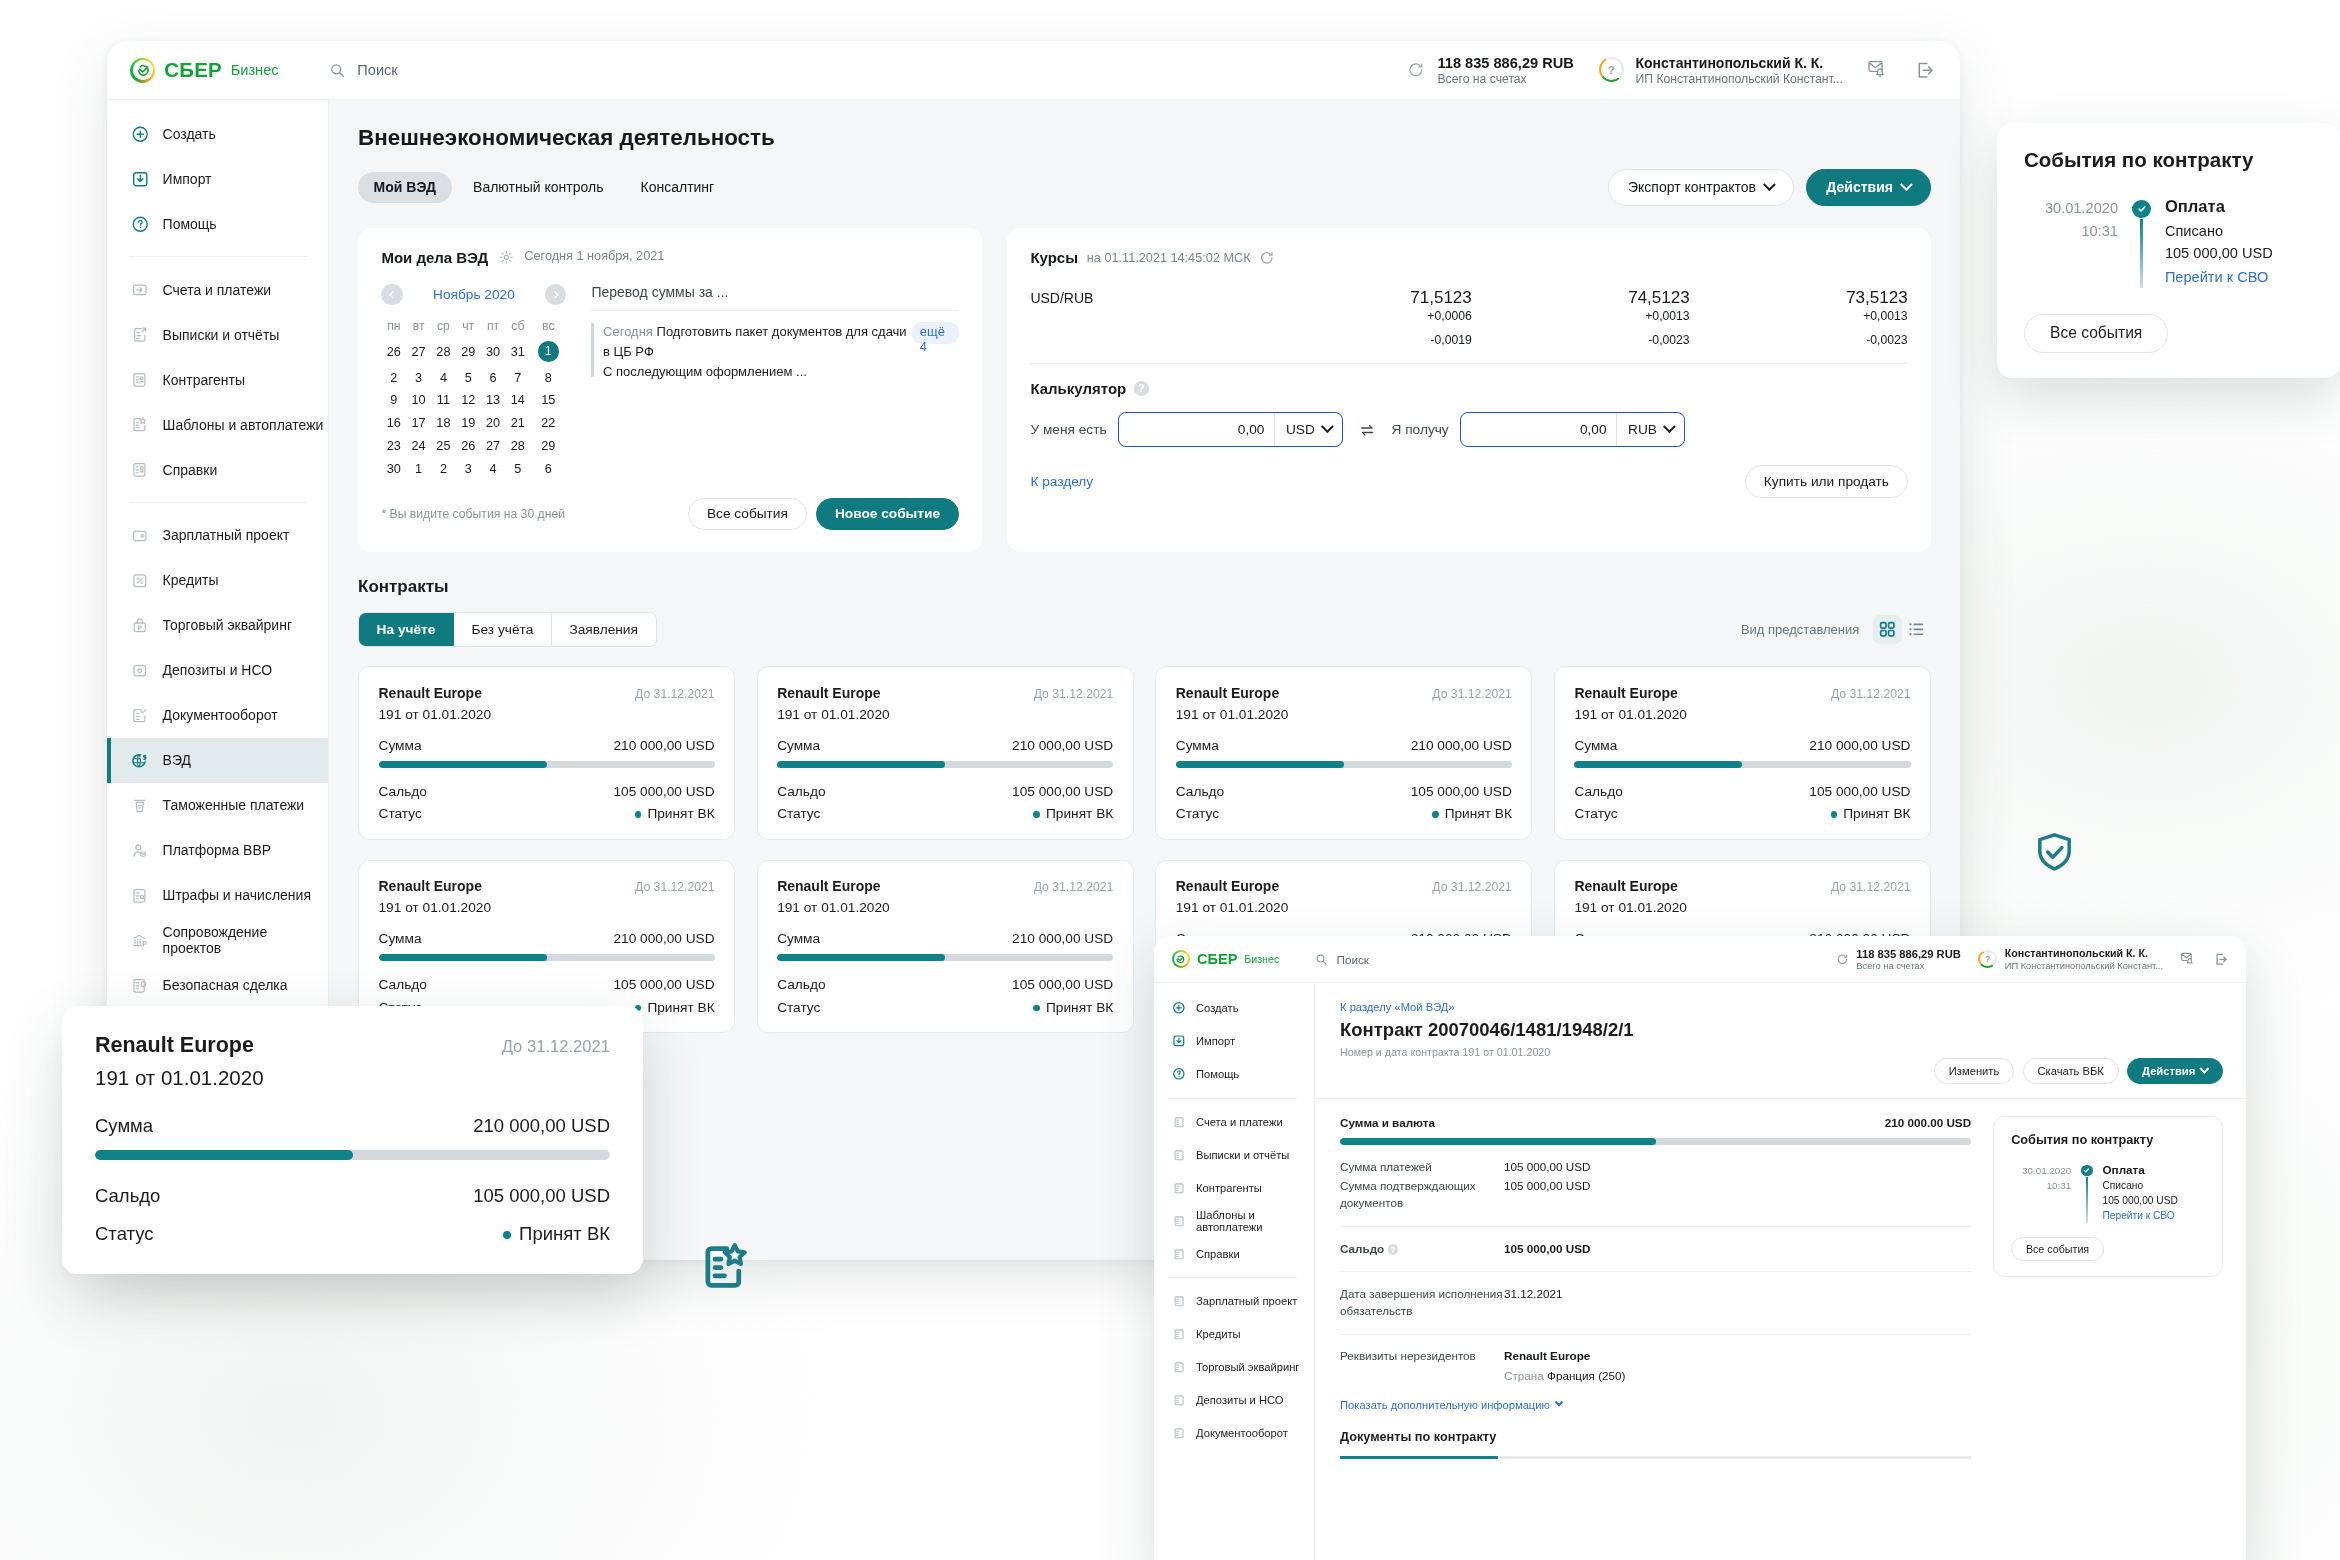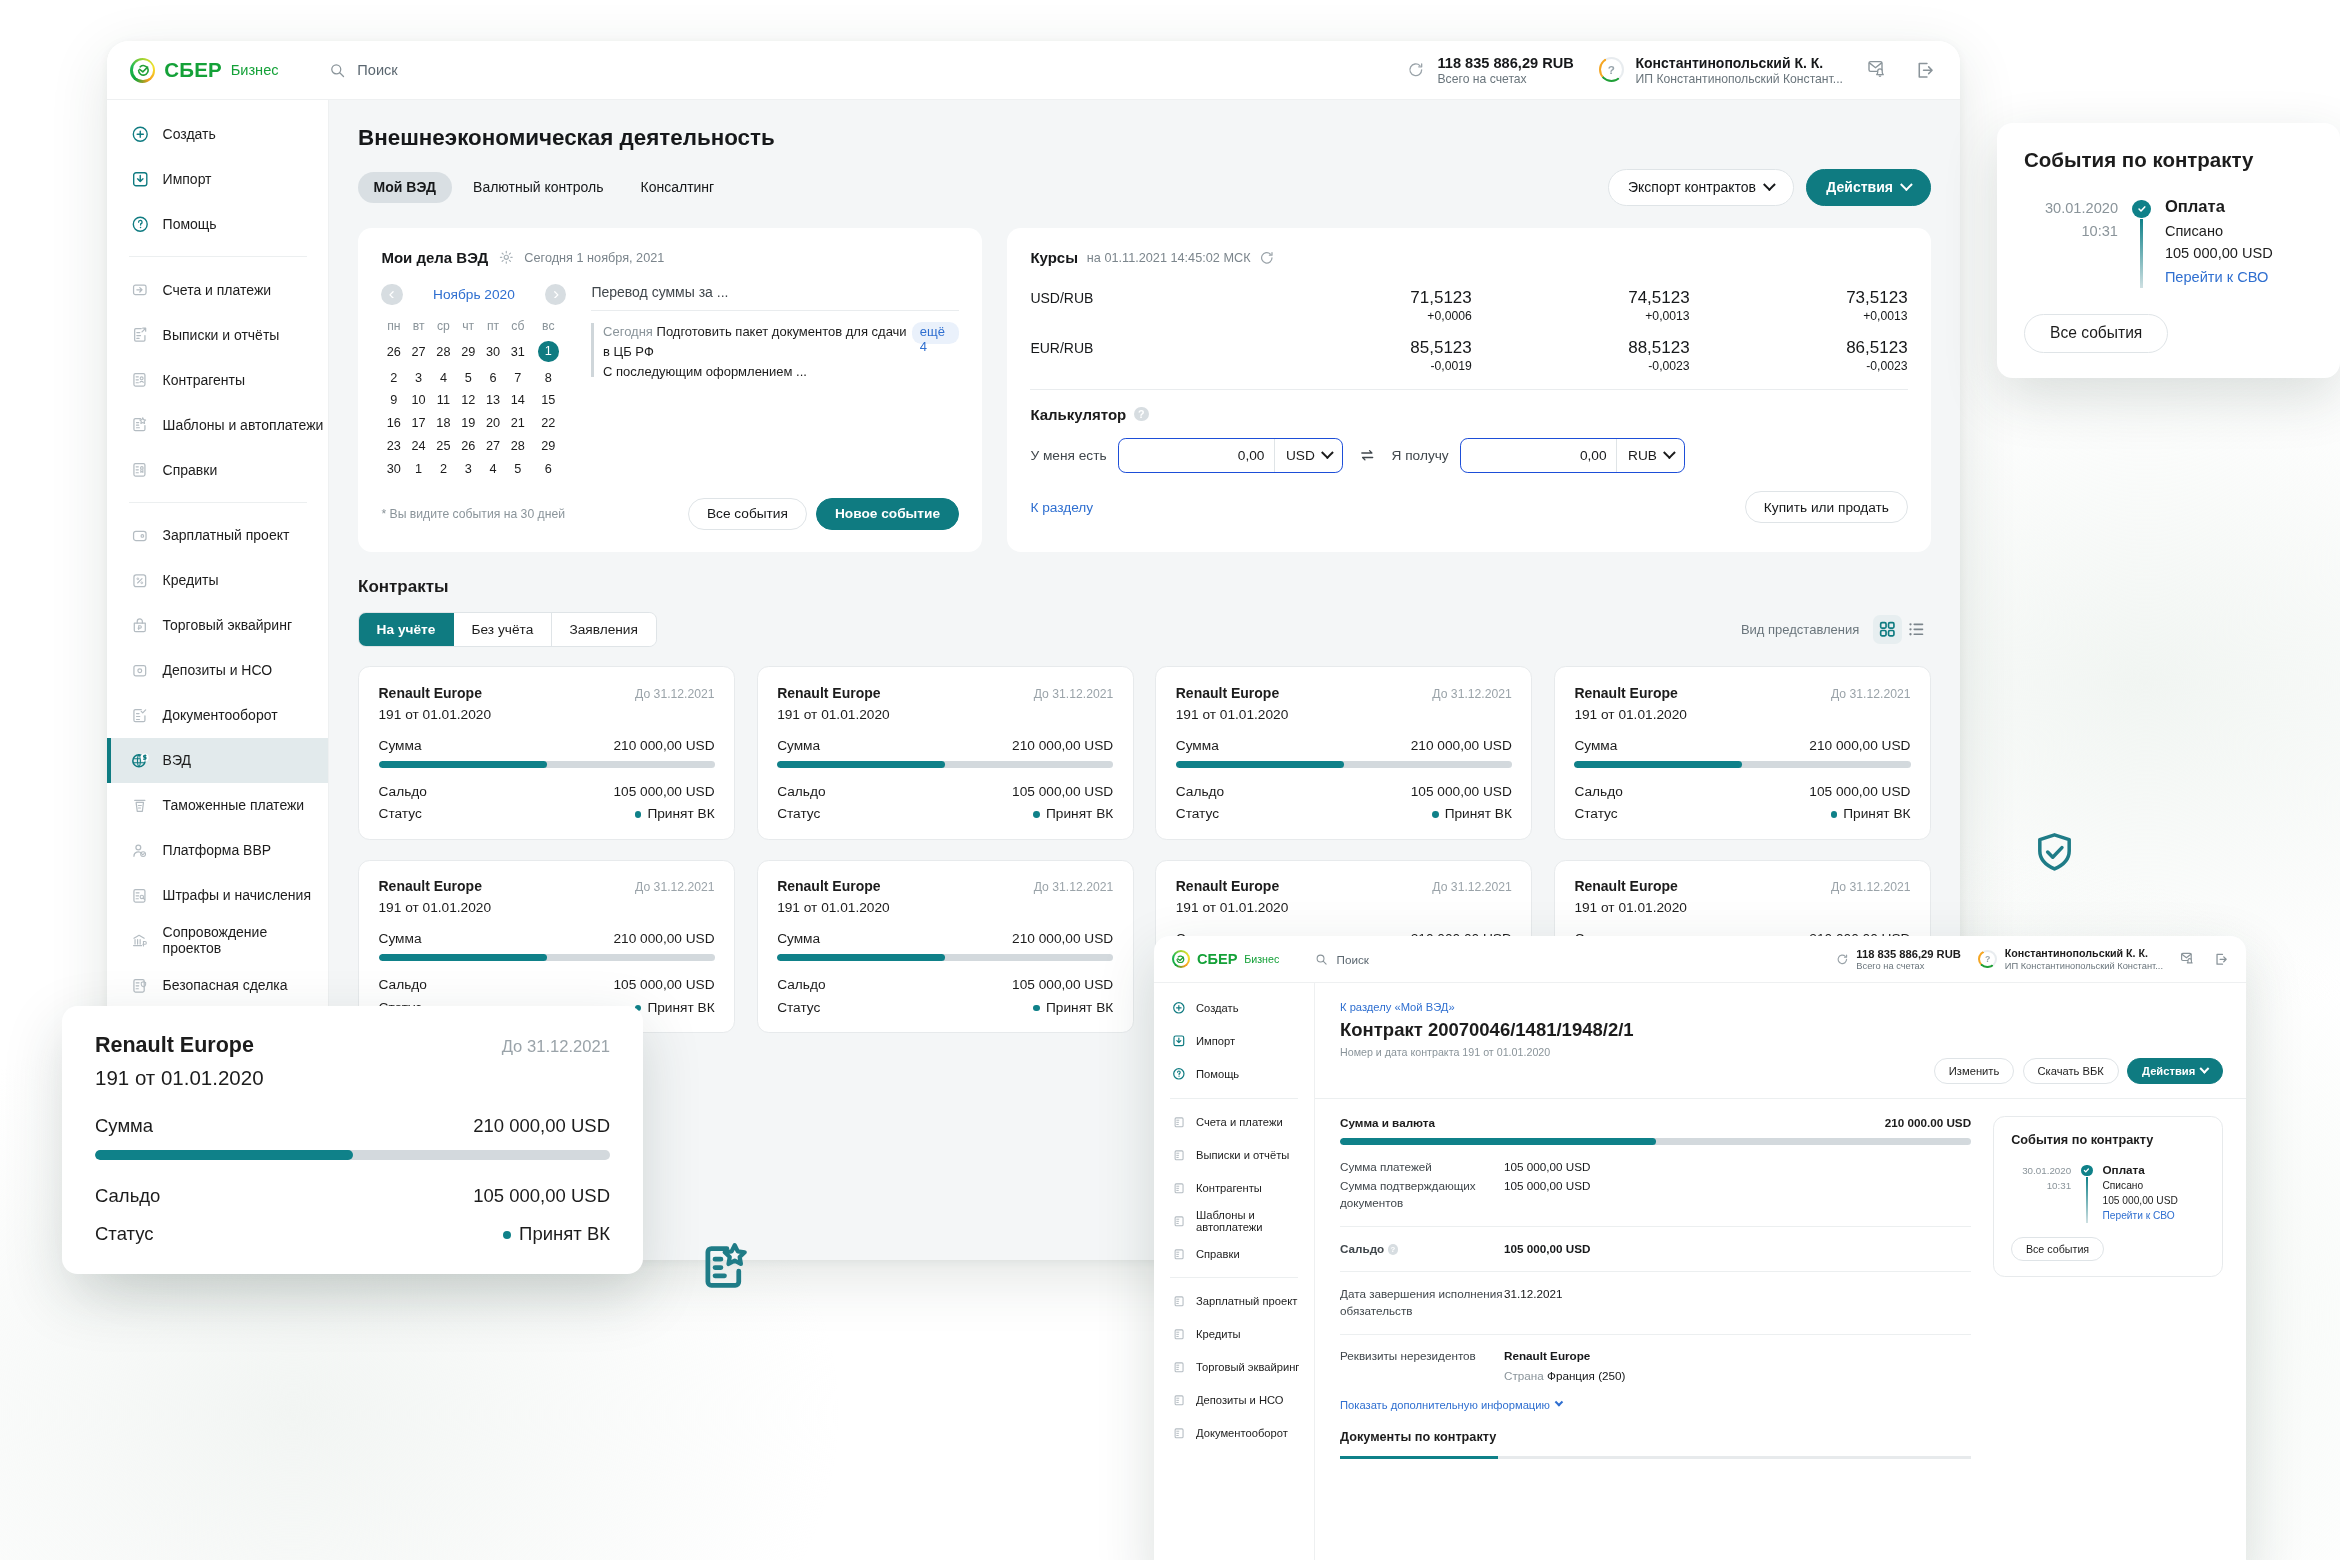--- a/index.html
+++ b/index.html
@@ -513,21 +513,21 @@
           <div class="btn primary">
             <span>Действия</span>
             <i class="chev"></i>
           </div>
         </div>
       </div>
 
       <div class="cards2">
 
         <div class="card c-left">
-          <div style="display:flex;align-items:center;gap:9.8px;">
+          <div style="display:flex;align-items:flex-start;gap:9.8px;">
             <span class="ct">Мои дела ВЭД</span>
             <svg width="16.6" height="16.6" viewBox="0 0 24 24" fill="none">
                 <circle cx="12" cy="12" r="3" stroke="#a7b0b6" stroke-width="1.7"></circle>
                 <path d="M12 3.5v2M12 18.5v2M3.5 12h2M18.5 12h2M6 6l1.5 1.5M16.5 16.5L18 18M18 6l-1.5 1.5M7.5 16.5L6 18" stroke="#a7b0b6" stroke-width="1.7" stroke-linecap="round"></path>
               </svg>
             <span class="csub">Сегодня 1 ноября, 2021</span>
           </div>
 
           <div class="cal-wrap">
             <div class="cal">
@@ -654,26 +654,20 @@
               <td>71,5123</td>
               <td>74,5123</td>
               <td>73,5123</td>
             </tr>
             <tr class="delta">
               <td></td>
               <td class="up">+0,0006</td>
               <td class="up">+0,0013</td>
               <td class="up">+0,0013</td>
             </tr>
-            <tr>
-              <td class="lbl">EUR/RUB</td>
-              <td>85,5123</td>
-              <td>88,5123</td>
-              <td>86,5123</td>
-            </tr>
             <tr class="delta">
               <td></td>
               <td class="dn">-0,0019</td>
               <td class="dn">-0,0023</td>
               <td class="dn">-0,0023</td>
             </tr>
           </tbody>
             </table>
 
           <div class="divr"></div>

